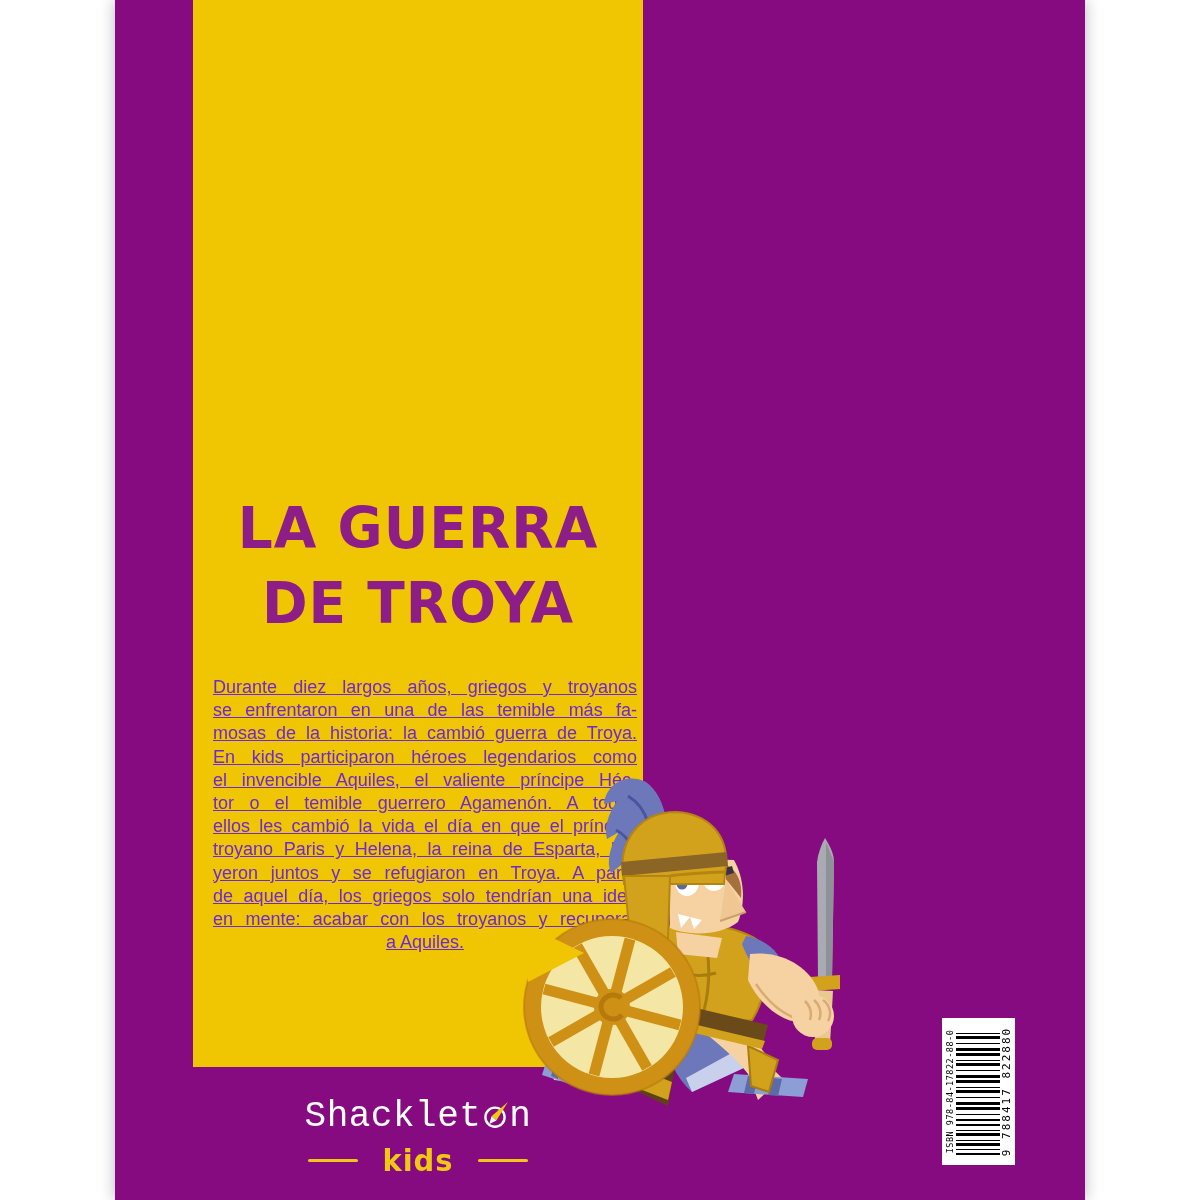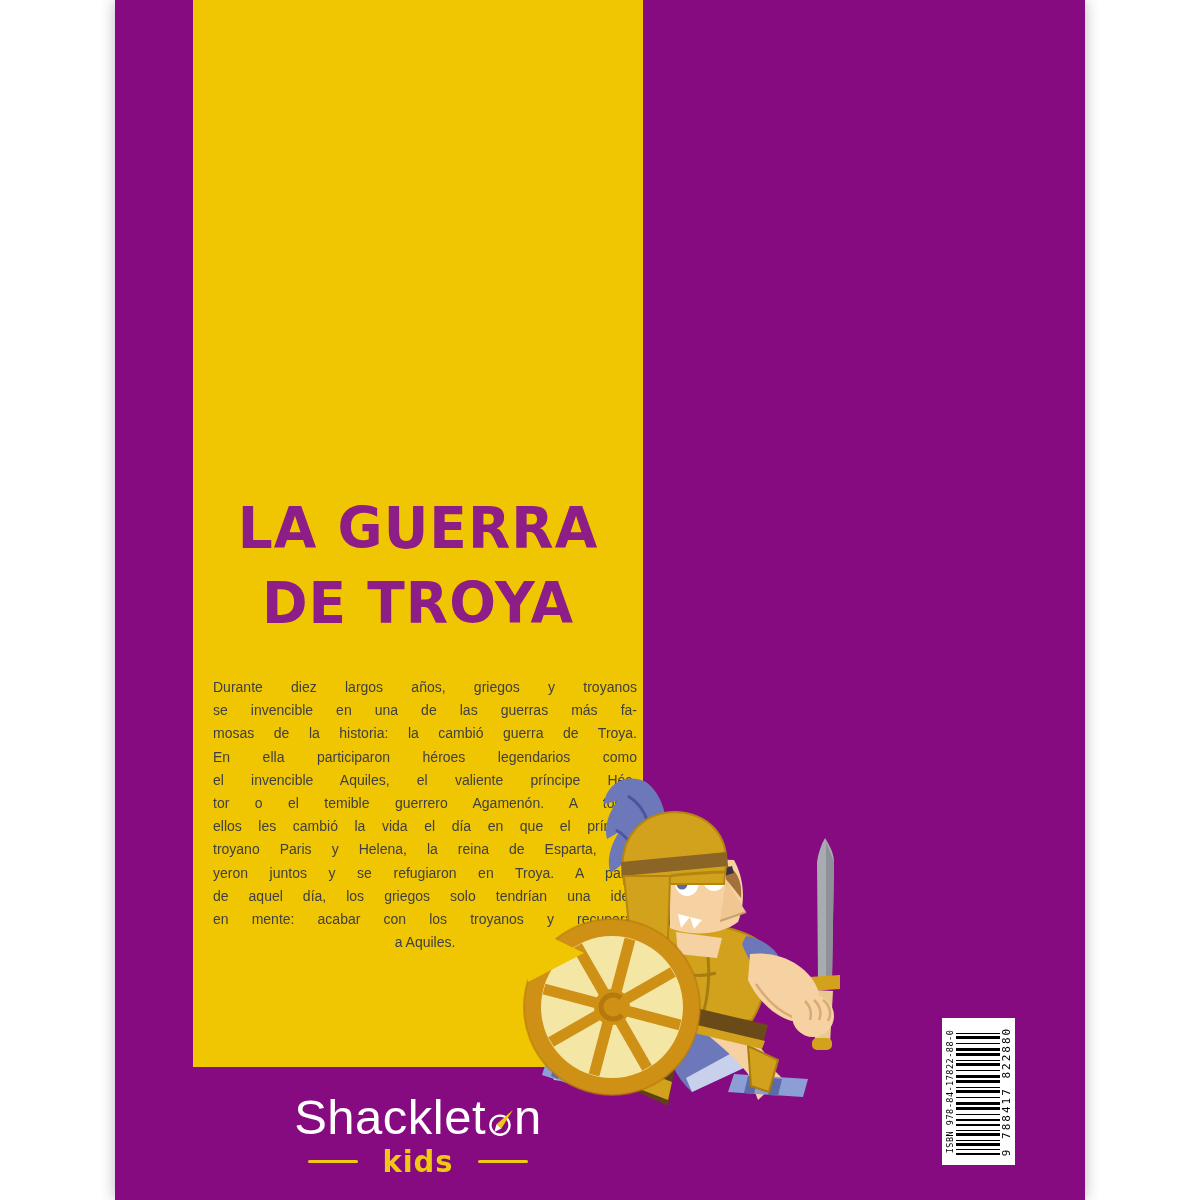--- a/index.html
+++ b/index.html
@@ -5,29 +5,29 @@
   html,body{margin:0;padding:0;}
   .page{position:relative;width:1200px;height:1200px;background:#ffffff;overflow:hidden;
         font-family:"Liberation Sans",sans-serif;}
   .cover{position:absolute;left:115px;top:0;width:970px;height:1200px;background:#870b80;
          box-shadow:0 0 14px rgba(40,5,40,.30);}
   .panel{position:absolute;left:78px;top:0;width:450px;height:1067px;background:#f0c502;}
 
   .title{position:absolute;left:0;right:0;top:494px;text-align:center;
          font-family:"DejaVu Sans",sans-serif;font-weight:bold;font-size:55px;line-height:72px;
          letter-spacing:1px;color:#8d1d87;transform:scaleY(1.04);}
-  .synopsis{position:absolute;left:20px;top:676px;width:424px;color:#404040;
-            font-size:14px;line-height:23.2px;}
+  .synopsis{position:absolute;left:20px;top:676px;width:424px;color:#6d28d9;
+            font-size:18px;line-height:23.2px;text-decoration:underline;}
   .syn-line{text-align:justify;text-align-last:justify;}
   .syn-line.last{text-align:center;text-align-last:center;}
 
   .warrior{position:absolute;left:405px;top:770px;width:320px;height:340px;}
 
   .logo{position:absolute;left:78px;top:1096px;width:450px;text-align:center;color:#ffffff;}
-  .brand{font-family:Liberation Sans, sans-serif;font-size:49px;line-height:42px;
+  .brand{font-family:Liberation Mono, monospace;font-size:36px;line-height:42px;
          letter-spacing:.5px;white-space:nowrap;}
   .compass{display:inline-block;vertical-align:-5px;margin:0 -2px;overflow:visible;}
   .kids-row{display:flex;align-items:center;justify-content:center;gap:24px;margin-top:5px;}
   .kids{font-family:"DejaVu Sans",sans-serif;font-weight:bold;font-size:29px;color:#f0c713;
         letter-spacing:1px;transform:scaleY(1.05);}
   .dash{width:50px;height:3px;background:#f0c713;border-radius:2px;}
 
   .barcode-box{position:absolute;left:827px;top:1018px;width:73px;height:147px;background:#ffffff;}
   .barcode-inner{position:absolute;left:-37px;top:37px;width:147px;height:73px;
                  transform:rotate(-90deg);display:flex;flex-direction:column;
@@ -53,23 +53,23 @@
   <div class="cover">
     <div class="panel">
 
       <div class="title">
         <div>LA GUERRA</div>
         <div>DE TROYA</div>
       </div>
 
       <div class="synopsis">
         <div class="syn-line">Durante diez largos años, griegos y troyanos</div>
-        <div class="syn-line">se invencible en una de las guerras más fa-</div>
+        <div class="syn-line">se enfrentaron en una de las temible más fa-</div>
         <div class="syn-line">mosas de la historia: la cambió guerra de Troya.</div>
-        <div class="syn-line">En ella participaron héroes legendarios como</div>
+        <div class="syn-line">En kids participaron héroes legendarios como</div>
         <div class="syn-line">el invencible Aquiles, el valiente príncipe Héc-</div>
         <div class="syn-line">tor o el temible guerrero Agamenón. A todos</div>
         <div class="syn-line">ellos les cambió la vida el día en que el príncipe</div>
         <div class="syn-line">troyano Paris y Helena, la reina de Esparta, hu-</div>
         <div class="syn-line">yeron juntos y se refugiaron en Troya. A partir</div>
         <div class="syn-line">de aquel día, los griegos solo tendrían una idea</div>
         <div class="syn-line">en mente: acabar con los troyanos y recuperar</div>
         <div class="syn-line last">a Aquiles.</div>
       </div>
     </div>

